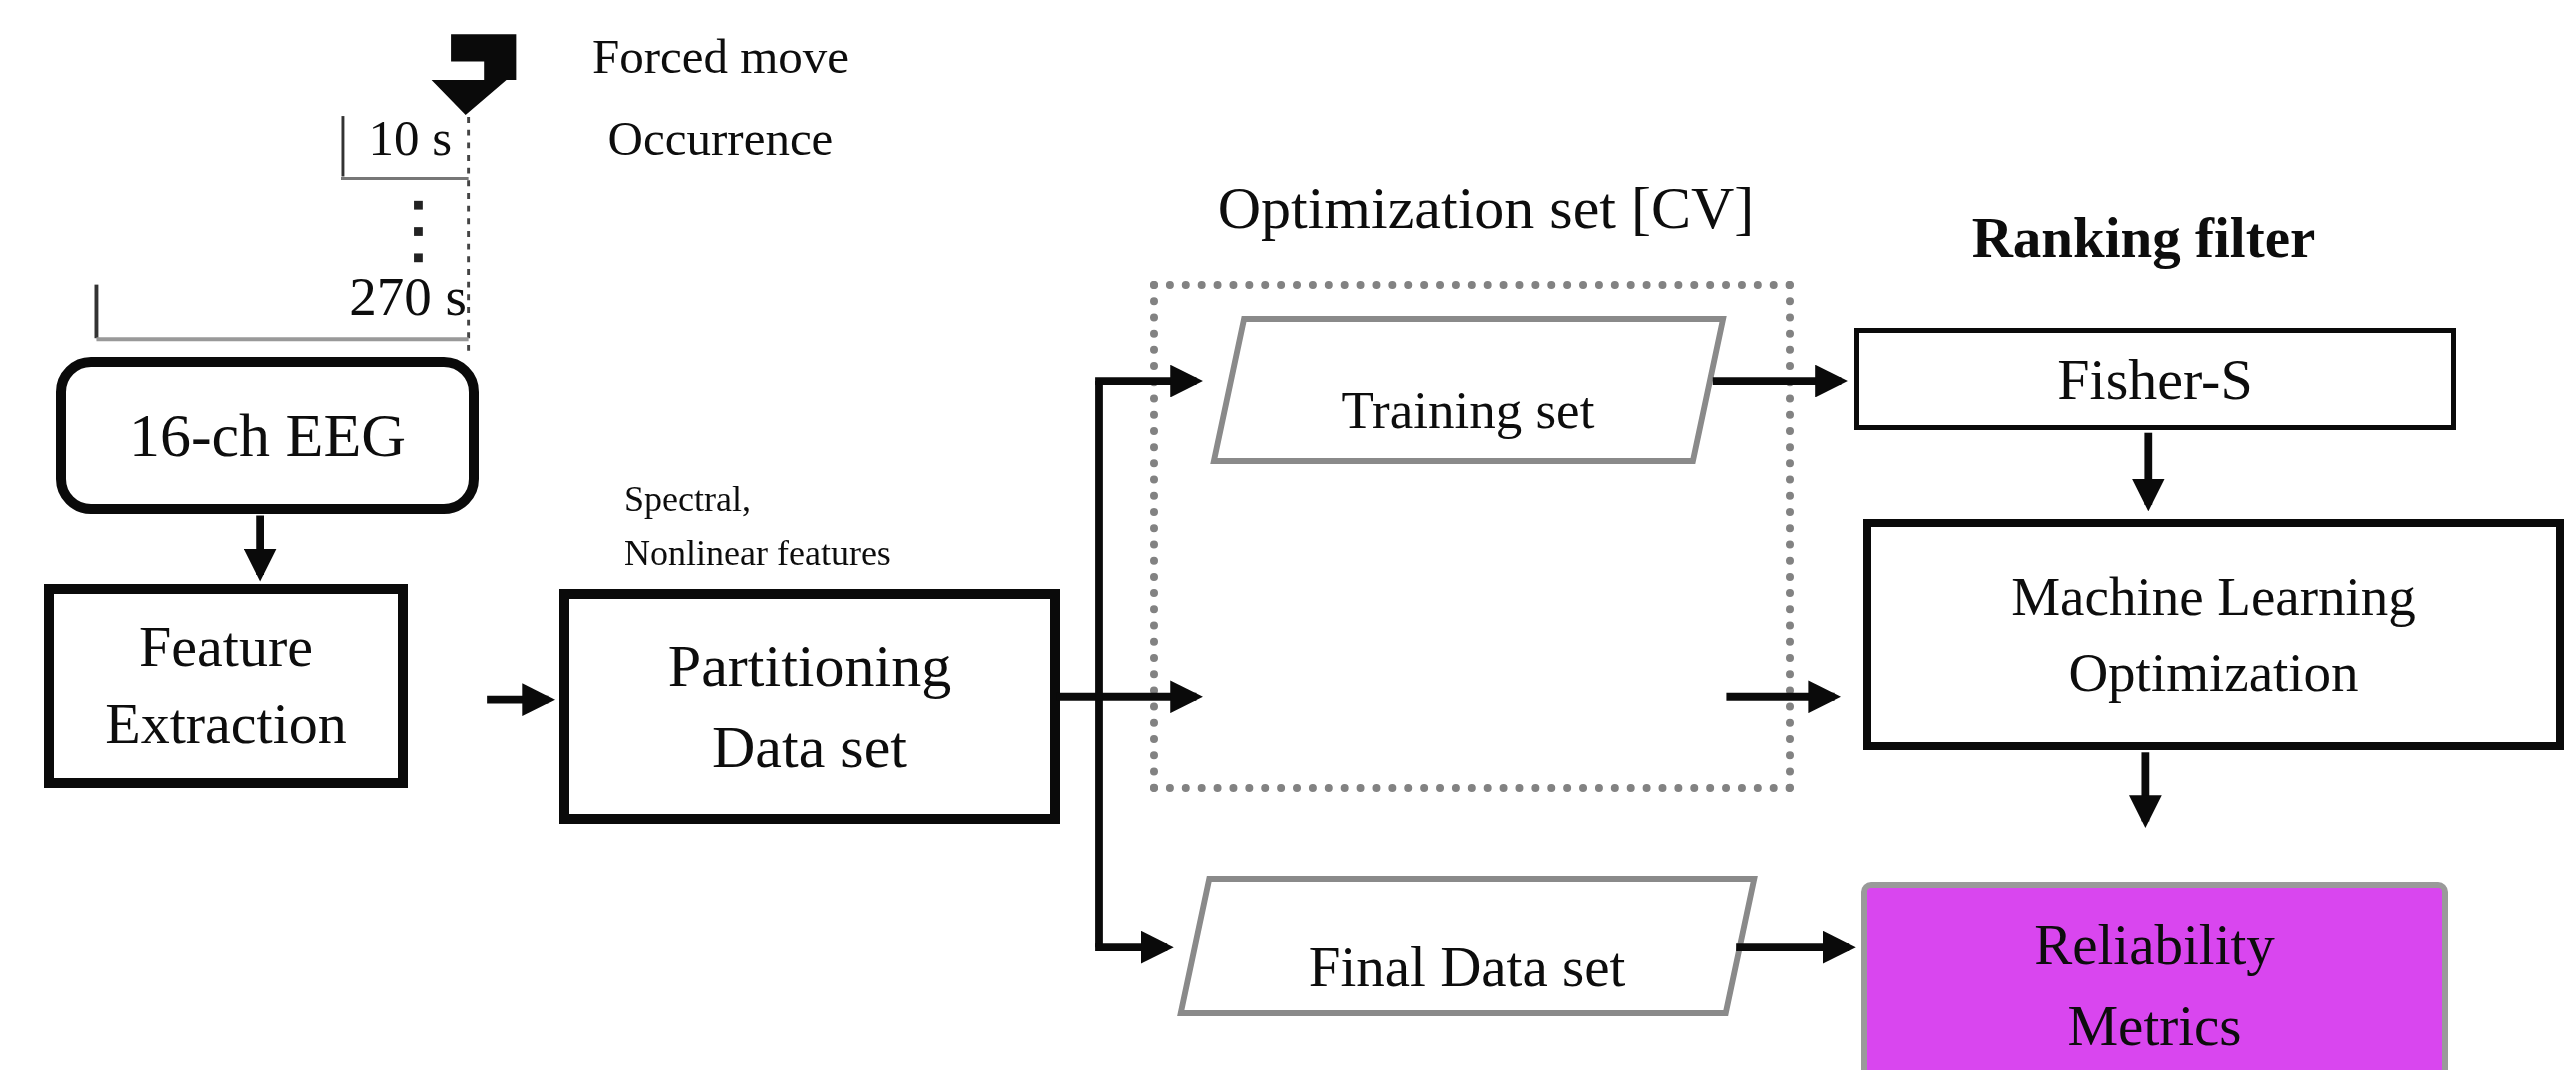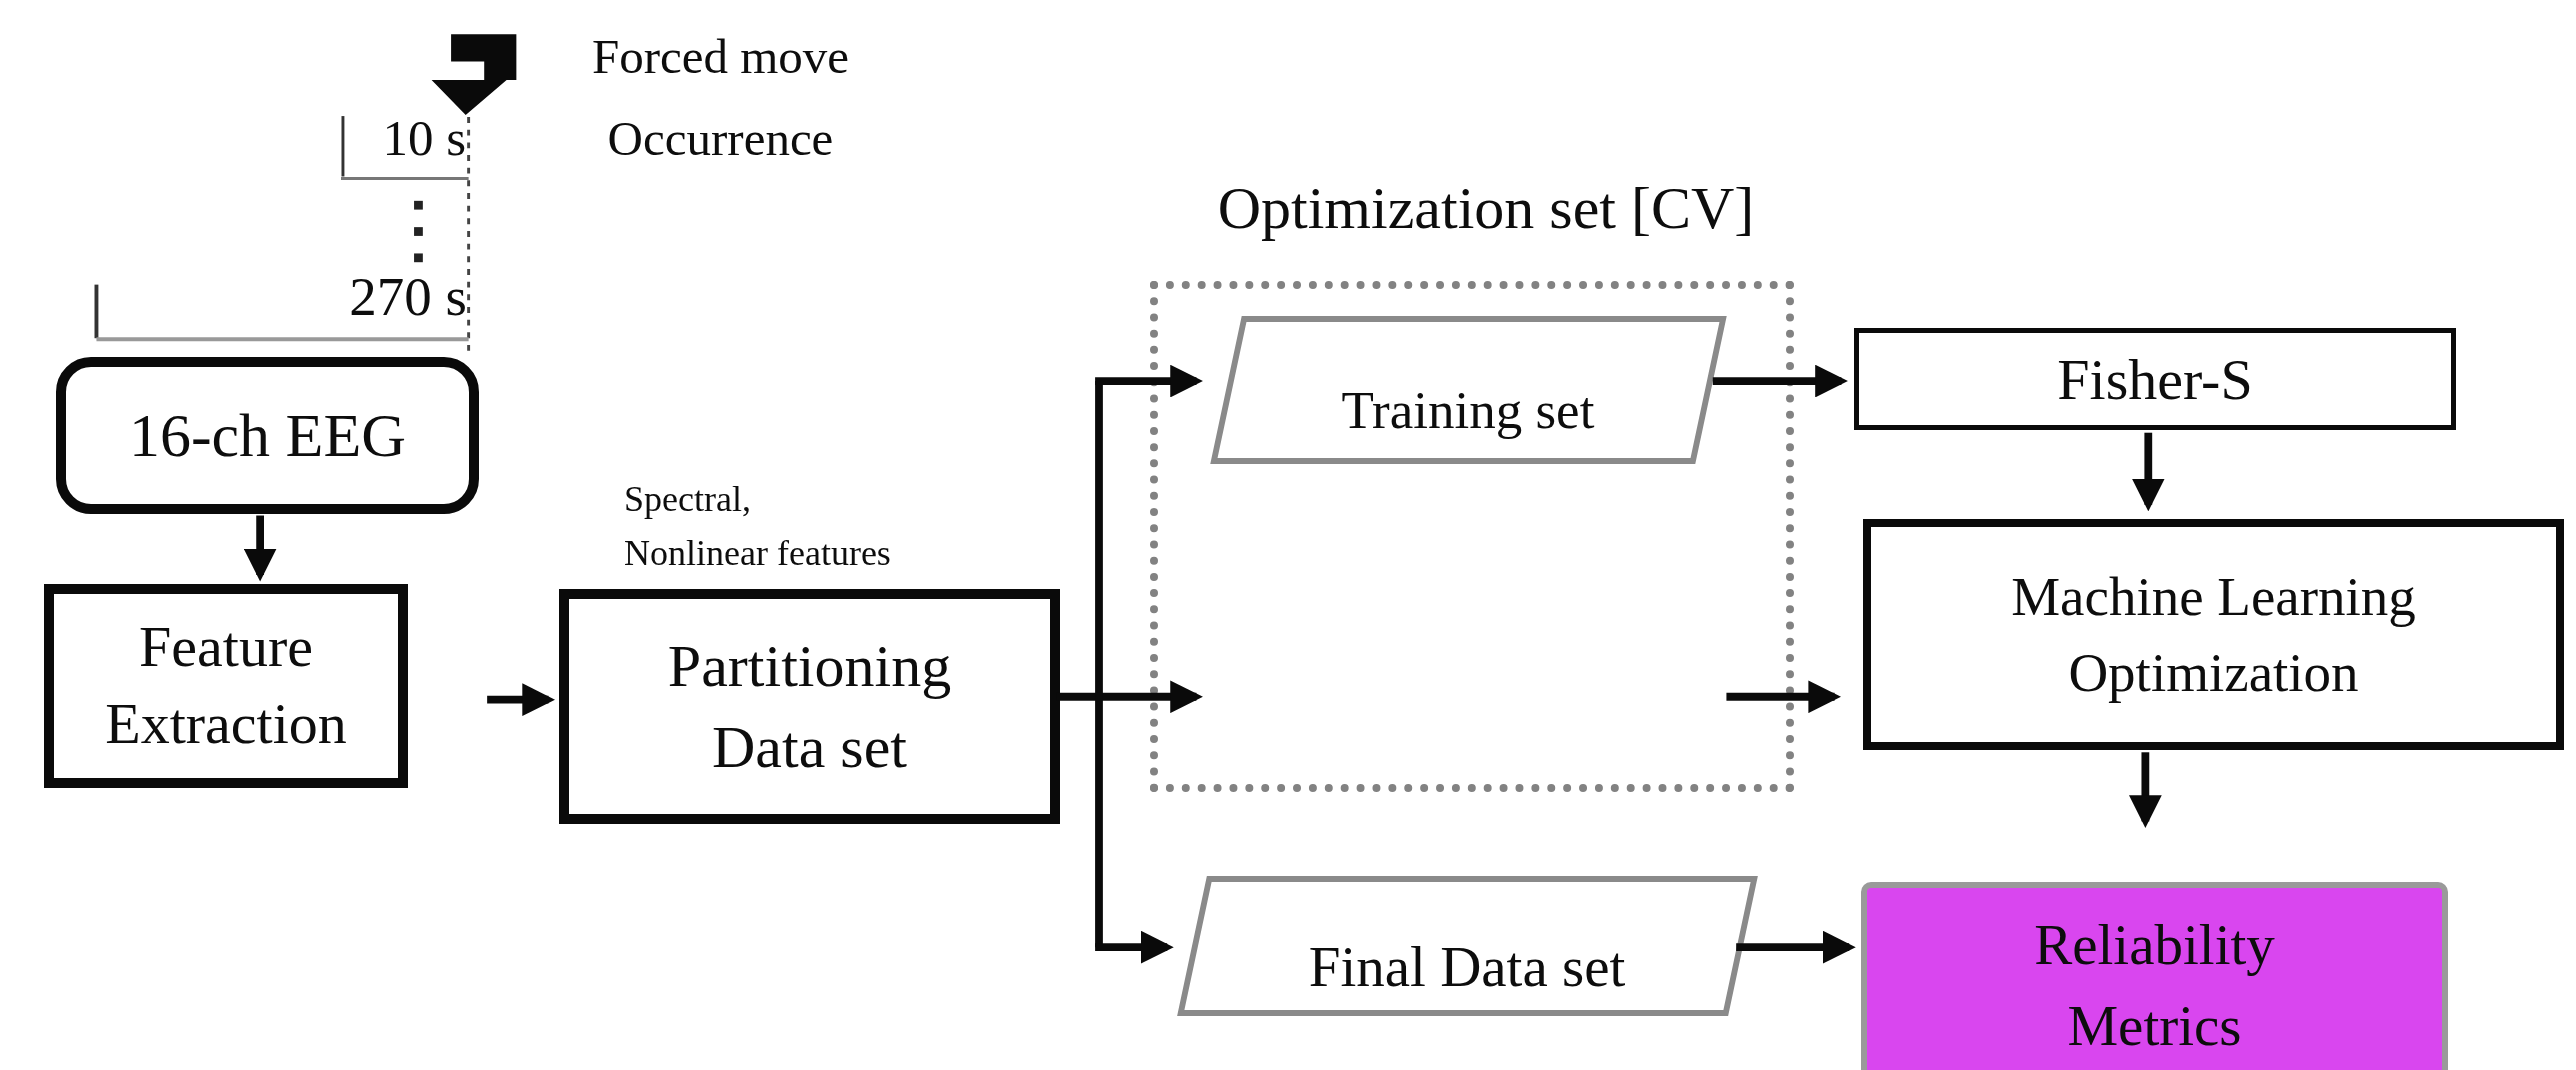--- a/index.html
+++ b/index.html
@@ -33,21 +33,21 @@
     border: 6.8px solid #9a9a9a; border-radius: 10px;
     background: #d946ef; font-size: 57px; line-height: 1.42;
   }
   
   .opt-group {
     left: 1150px; top: 281px; width: 644px; height: 511px;
     border: 8.8px dotted #828282; background: transparent;
   }
   
   .forced-label { left: 521px; top: 15.6px; width: 399px; font-size: 49px; line-height: 1.68; text-align: center; }
-  .win10  { left: 332px; top: 109px; width: 134px; font-size: 51px; text-align: right; }
+  .win10  { left: 318px; top: 109px; width: 134px; font-size: 51px; text-align: right; }
   .win270 { left: 287px; top: 265px; width: 180px; font-size: 55px; text-align: right; }
   .note-label { left: 624px; top: 472px; width: 429px; font-size: 36px; line-height: 1.5; text-align: left; }
   .opt-title  { left: 1140px; top: 174px; width: 692px; font-size: 60px; text-align: center; }
   .ranking-title { left: 1851px; top: 205px; width: 585px; font-size: 57px; font-weight: bold; text-align: center; }
   
   .para { position: absolute; }
   .para .shape {
     position: absolute; top: 0; bottom: 0; left: 17.5px; right: 17.5px;
     background: #ffffff; border: 6.8px solid #8a8a8a;
     transform: skewX(-12deg);
@@ -92,20 +92,21 @@
 
   <div class="abs para para-training">
     <div class="shape"></div>
     <div class="lbl">Training set</div>
   </div>
   <div class="abs para para-finaltest">
     <div class="shape"></div>
     <div class="lbl">Final Data set</div>
   </div>
 
+  <div class="abs ranking-title">Ranking filter</div>
   <div class="abs box center-txt fisher-box">
     <span>Fisher-S</span>
   </div>
   <div class="abs box center-txt ml-box">
     <span class="prelines">Machine Learning
 Optimization</span>
   </div>
   <div class="abs center-txt reliability-box">
     <span class="prelines">Reliability
 Metrics</span>

